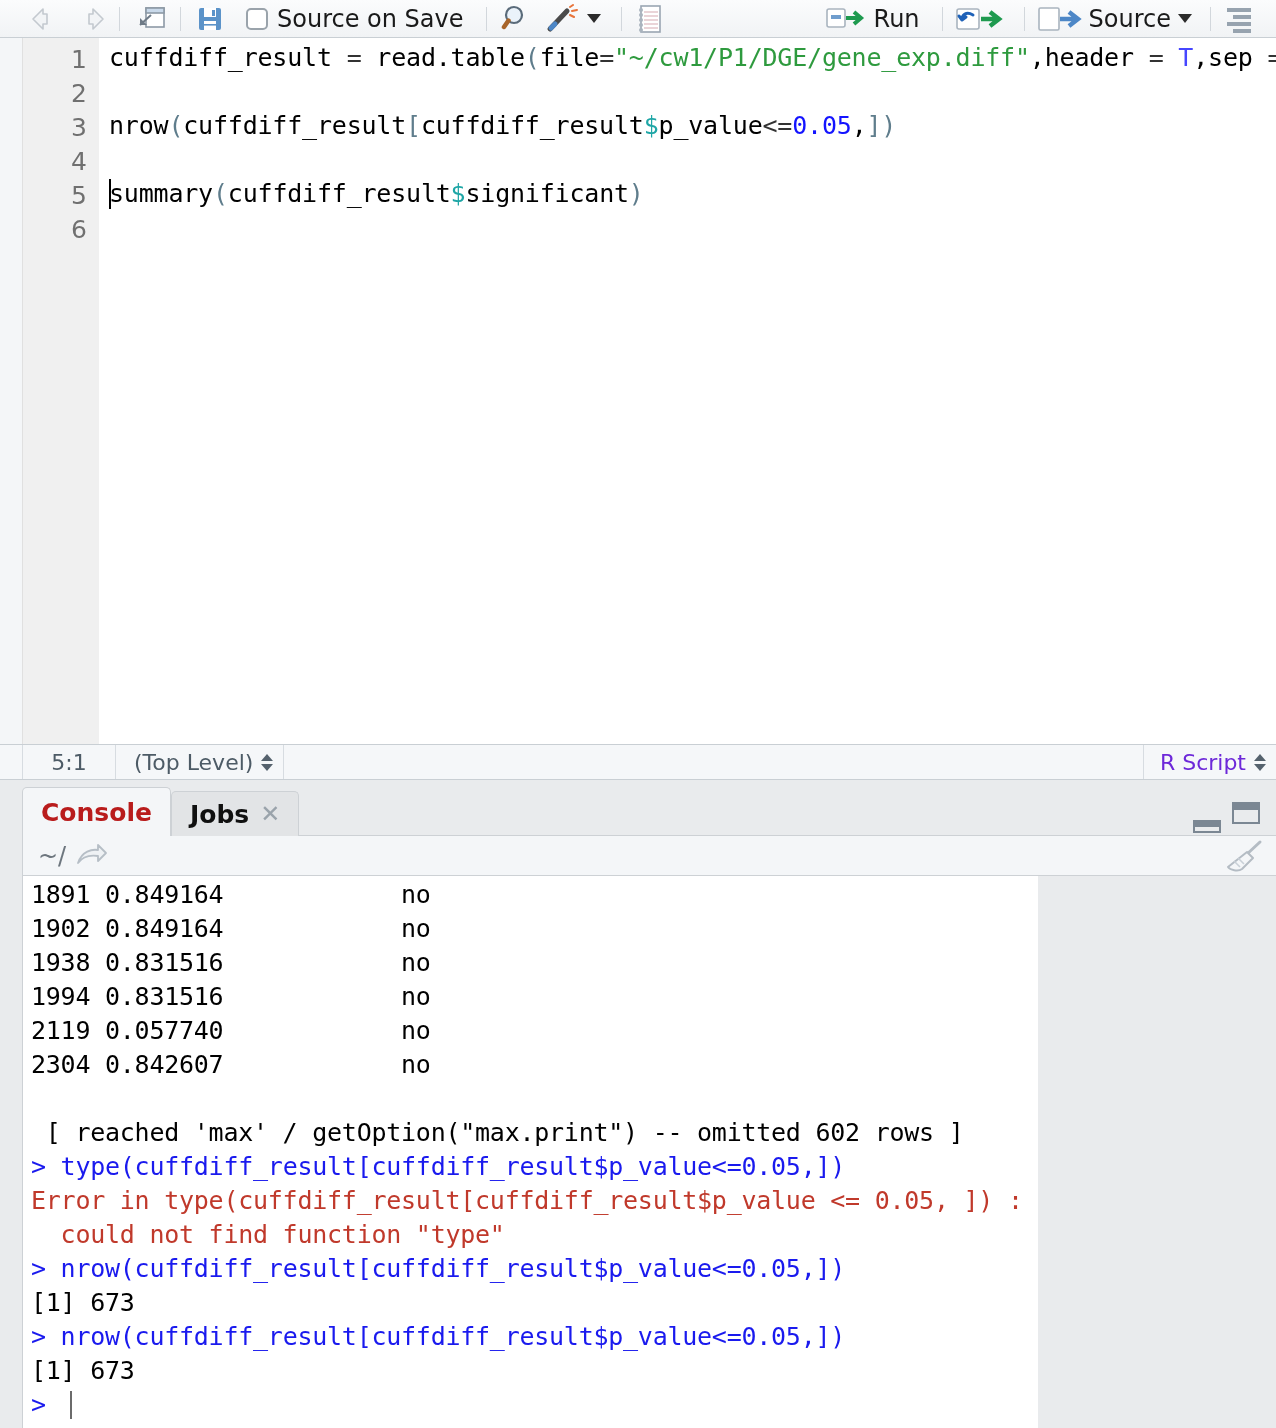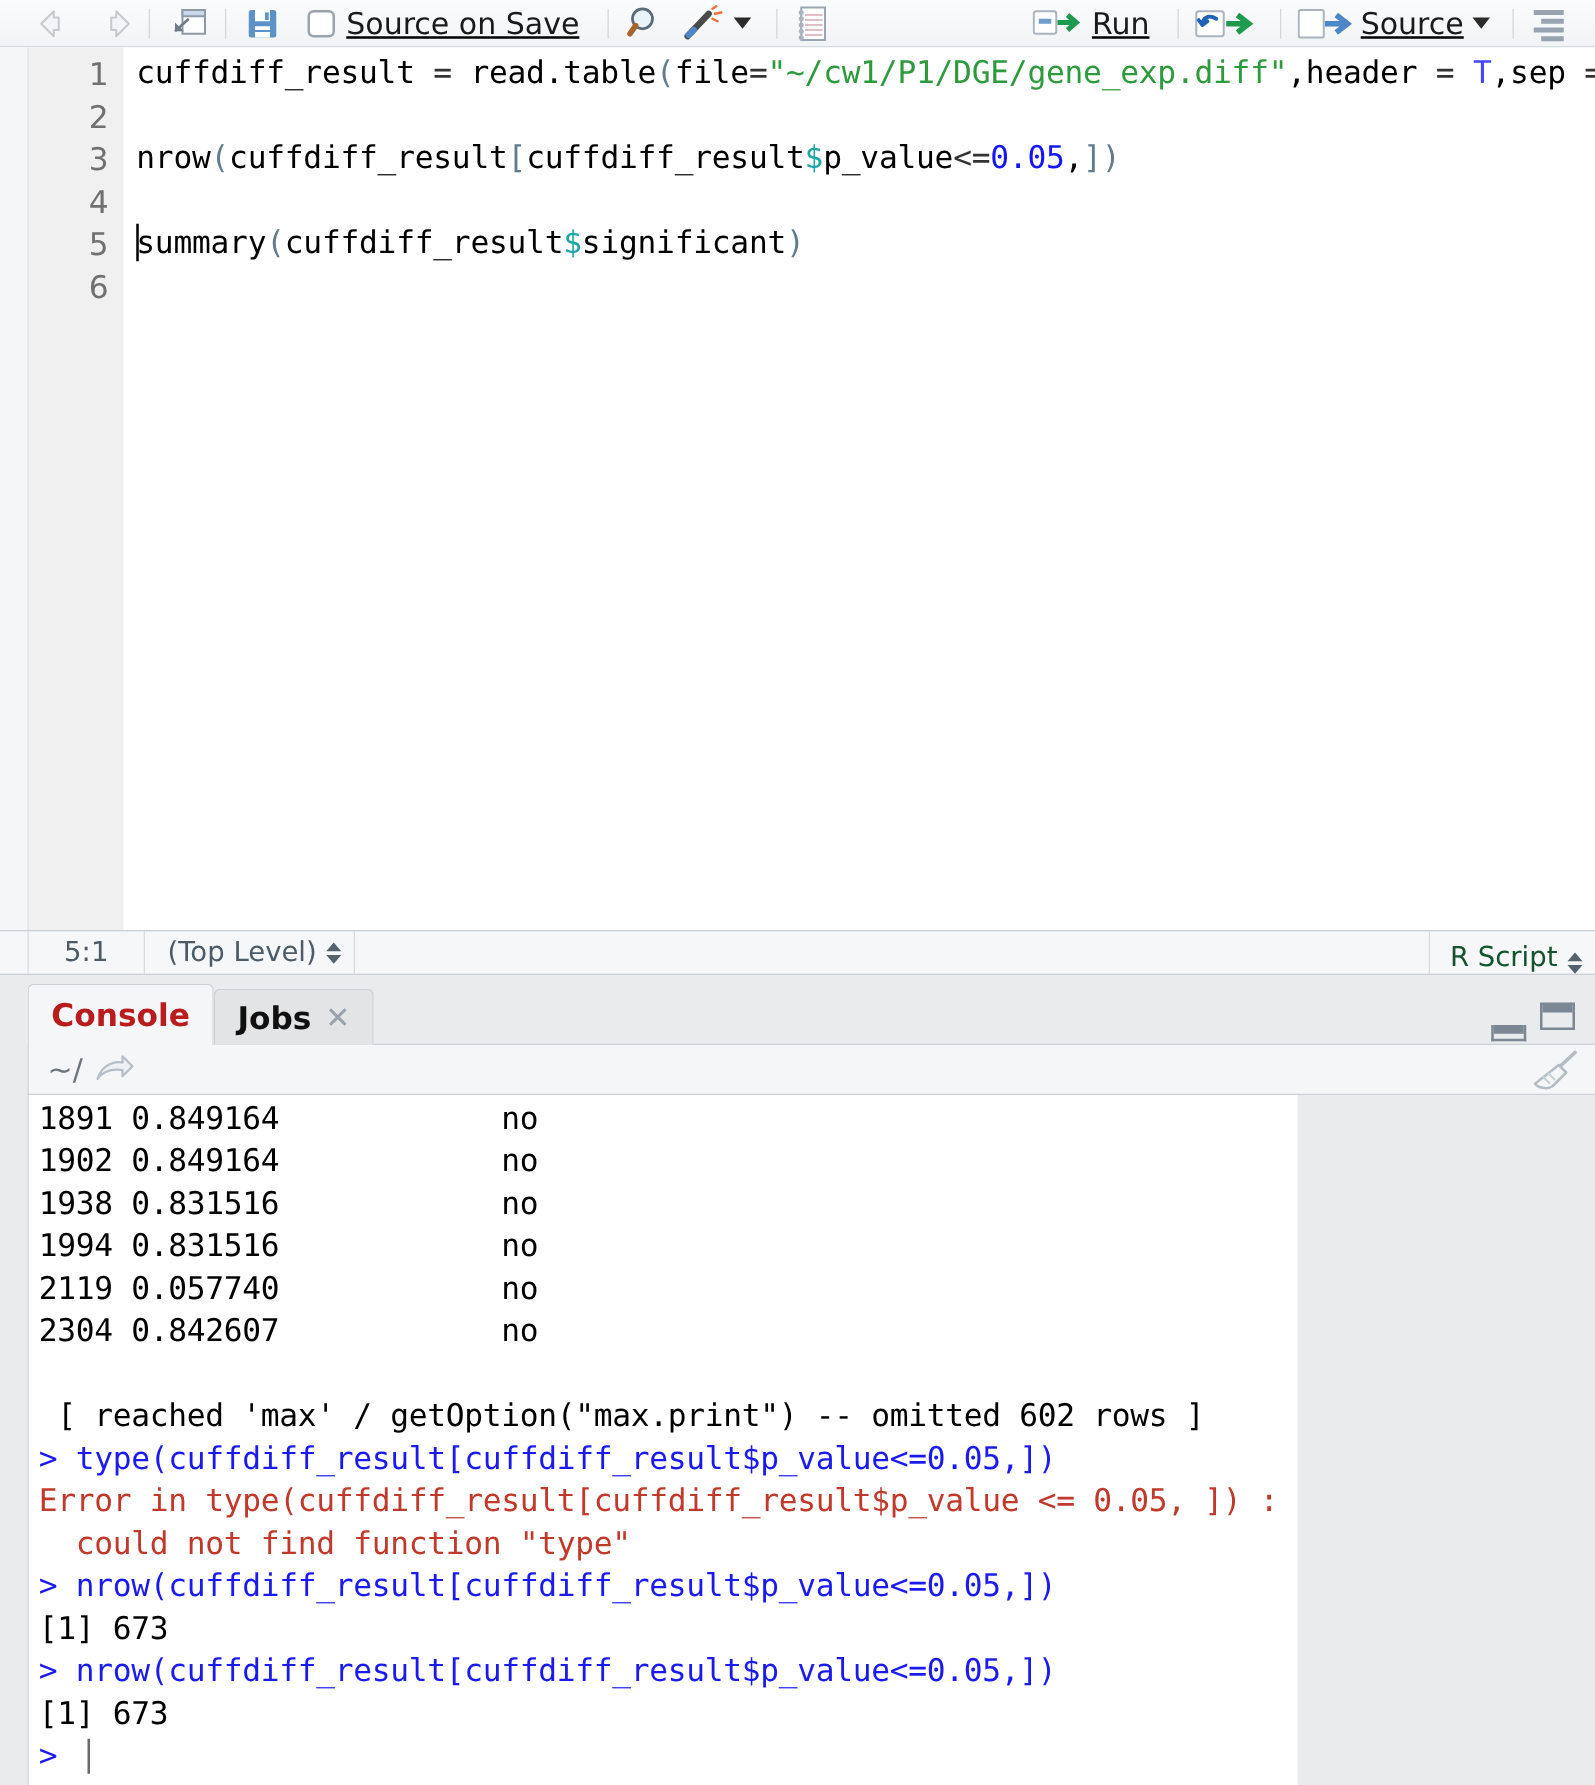--- a/index.html
+++ b/index.html
@@ -45,21 +45,20 @@
     margin: 0 9px;
     flex: none;
   }
   .tb-btn {
     display: flex;
     align-items: center;
     justify-content: center;
     height: 30px;
     padding: 0 4px;
     cursor: default;
-    text-decoration: underline;
   }
   .tb-label {
     font-family: "DejaVu Sans", sans-serif;
     font-size: 24px;
     color: #1a1a1a;
     line-height: 1;
     white-space: nowrap;
   }
   .tb-spacer { flex: 1 1 auto; }
 
@@ -162,26 +161,26 @@
     font-family: "DejaVu Sans", sans-serif;
     font-size: 22px;
     color: #4d5b66;
     padding: 0 14px;
     white-space: nowrap;
     box-sizing: border-box;
   }
   .ss-cell.first { border-left: 1px solid #d7dce1; margin-left: 22px; }
   .ss-grow { flex: 1 1 auto; }
   .ss-right {
-    display: flex; align-items: flex-end;
+    display: flex; align-items: center;
     border-left: 1px solid #d7dce1;
     padding: 0 10px 0 16px;
     font-family: "DejaVu Sans", sans-serif;
     font-size: 22px;
-    color: #14532d;
+    color: #6d28d9;
     white-space: nowrap;
   }
   .updown {
     display: inline-flex;
     flex-direction: column;
     align-items: center;
     justify-content: center;
     margin-left: 8px;
   }
   .updown i {

